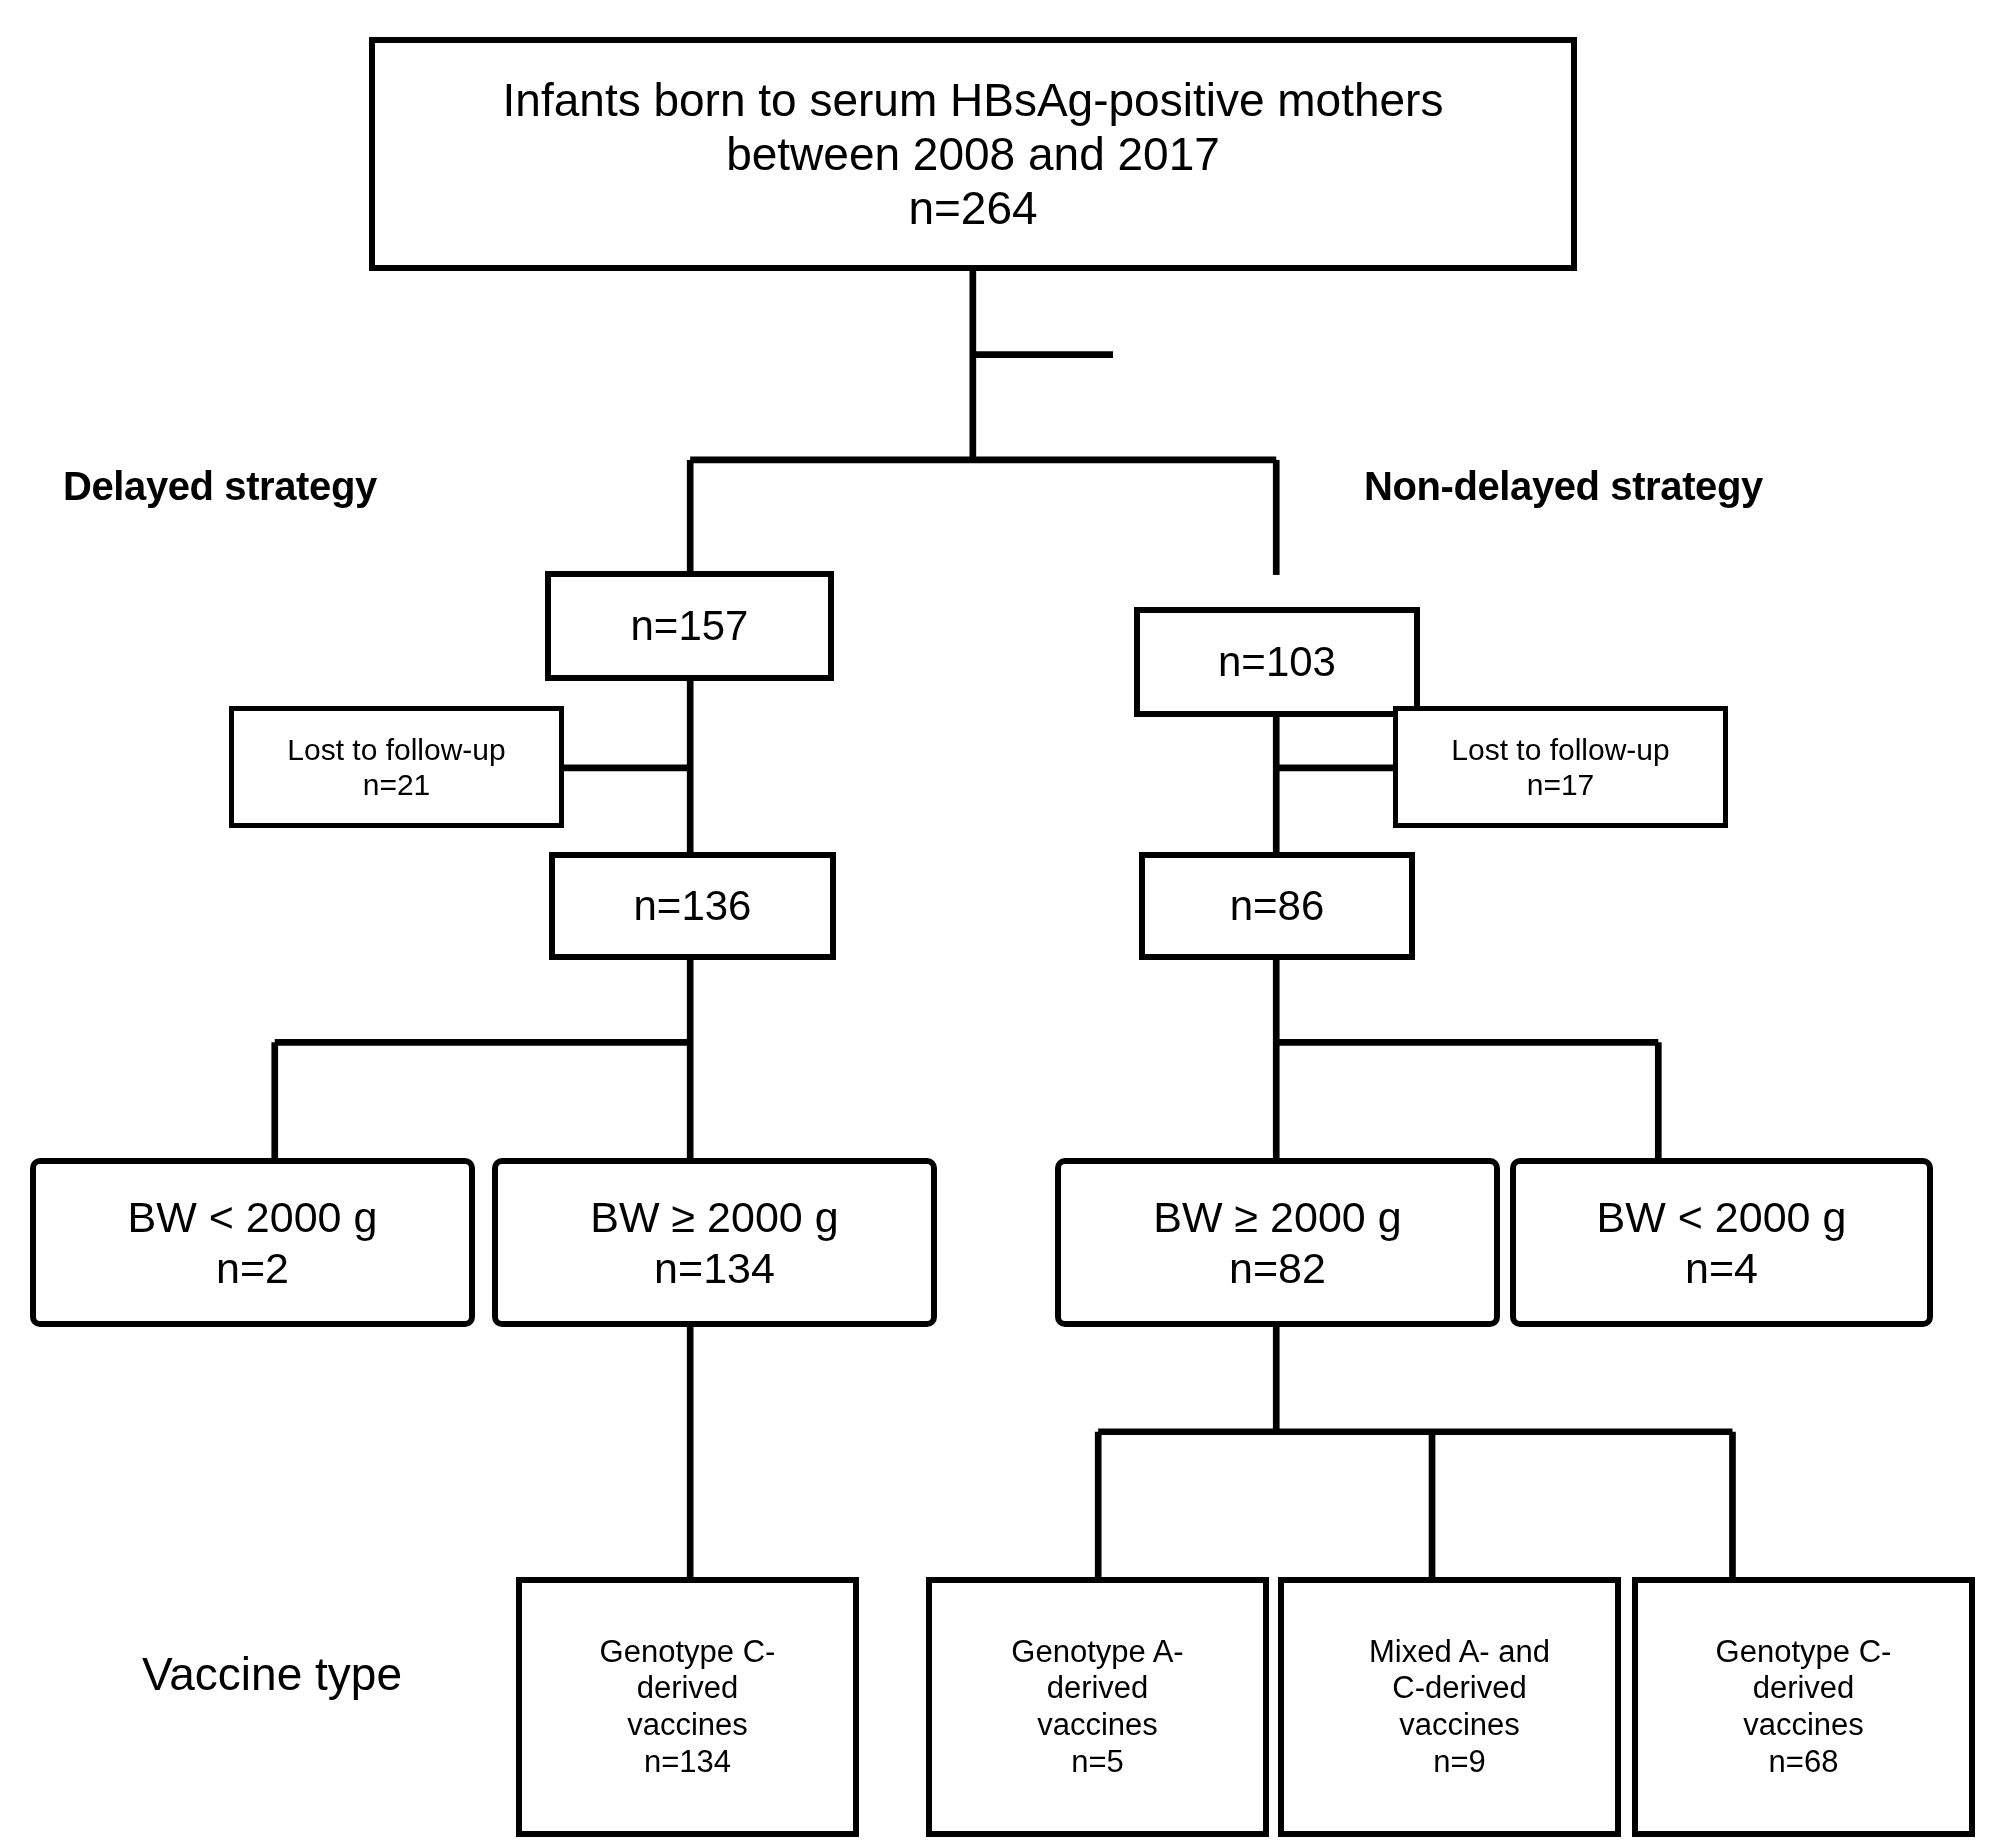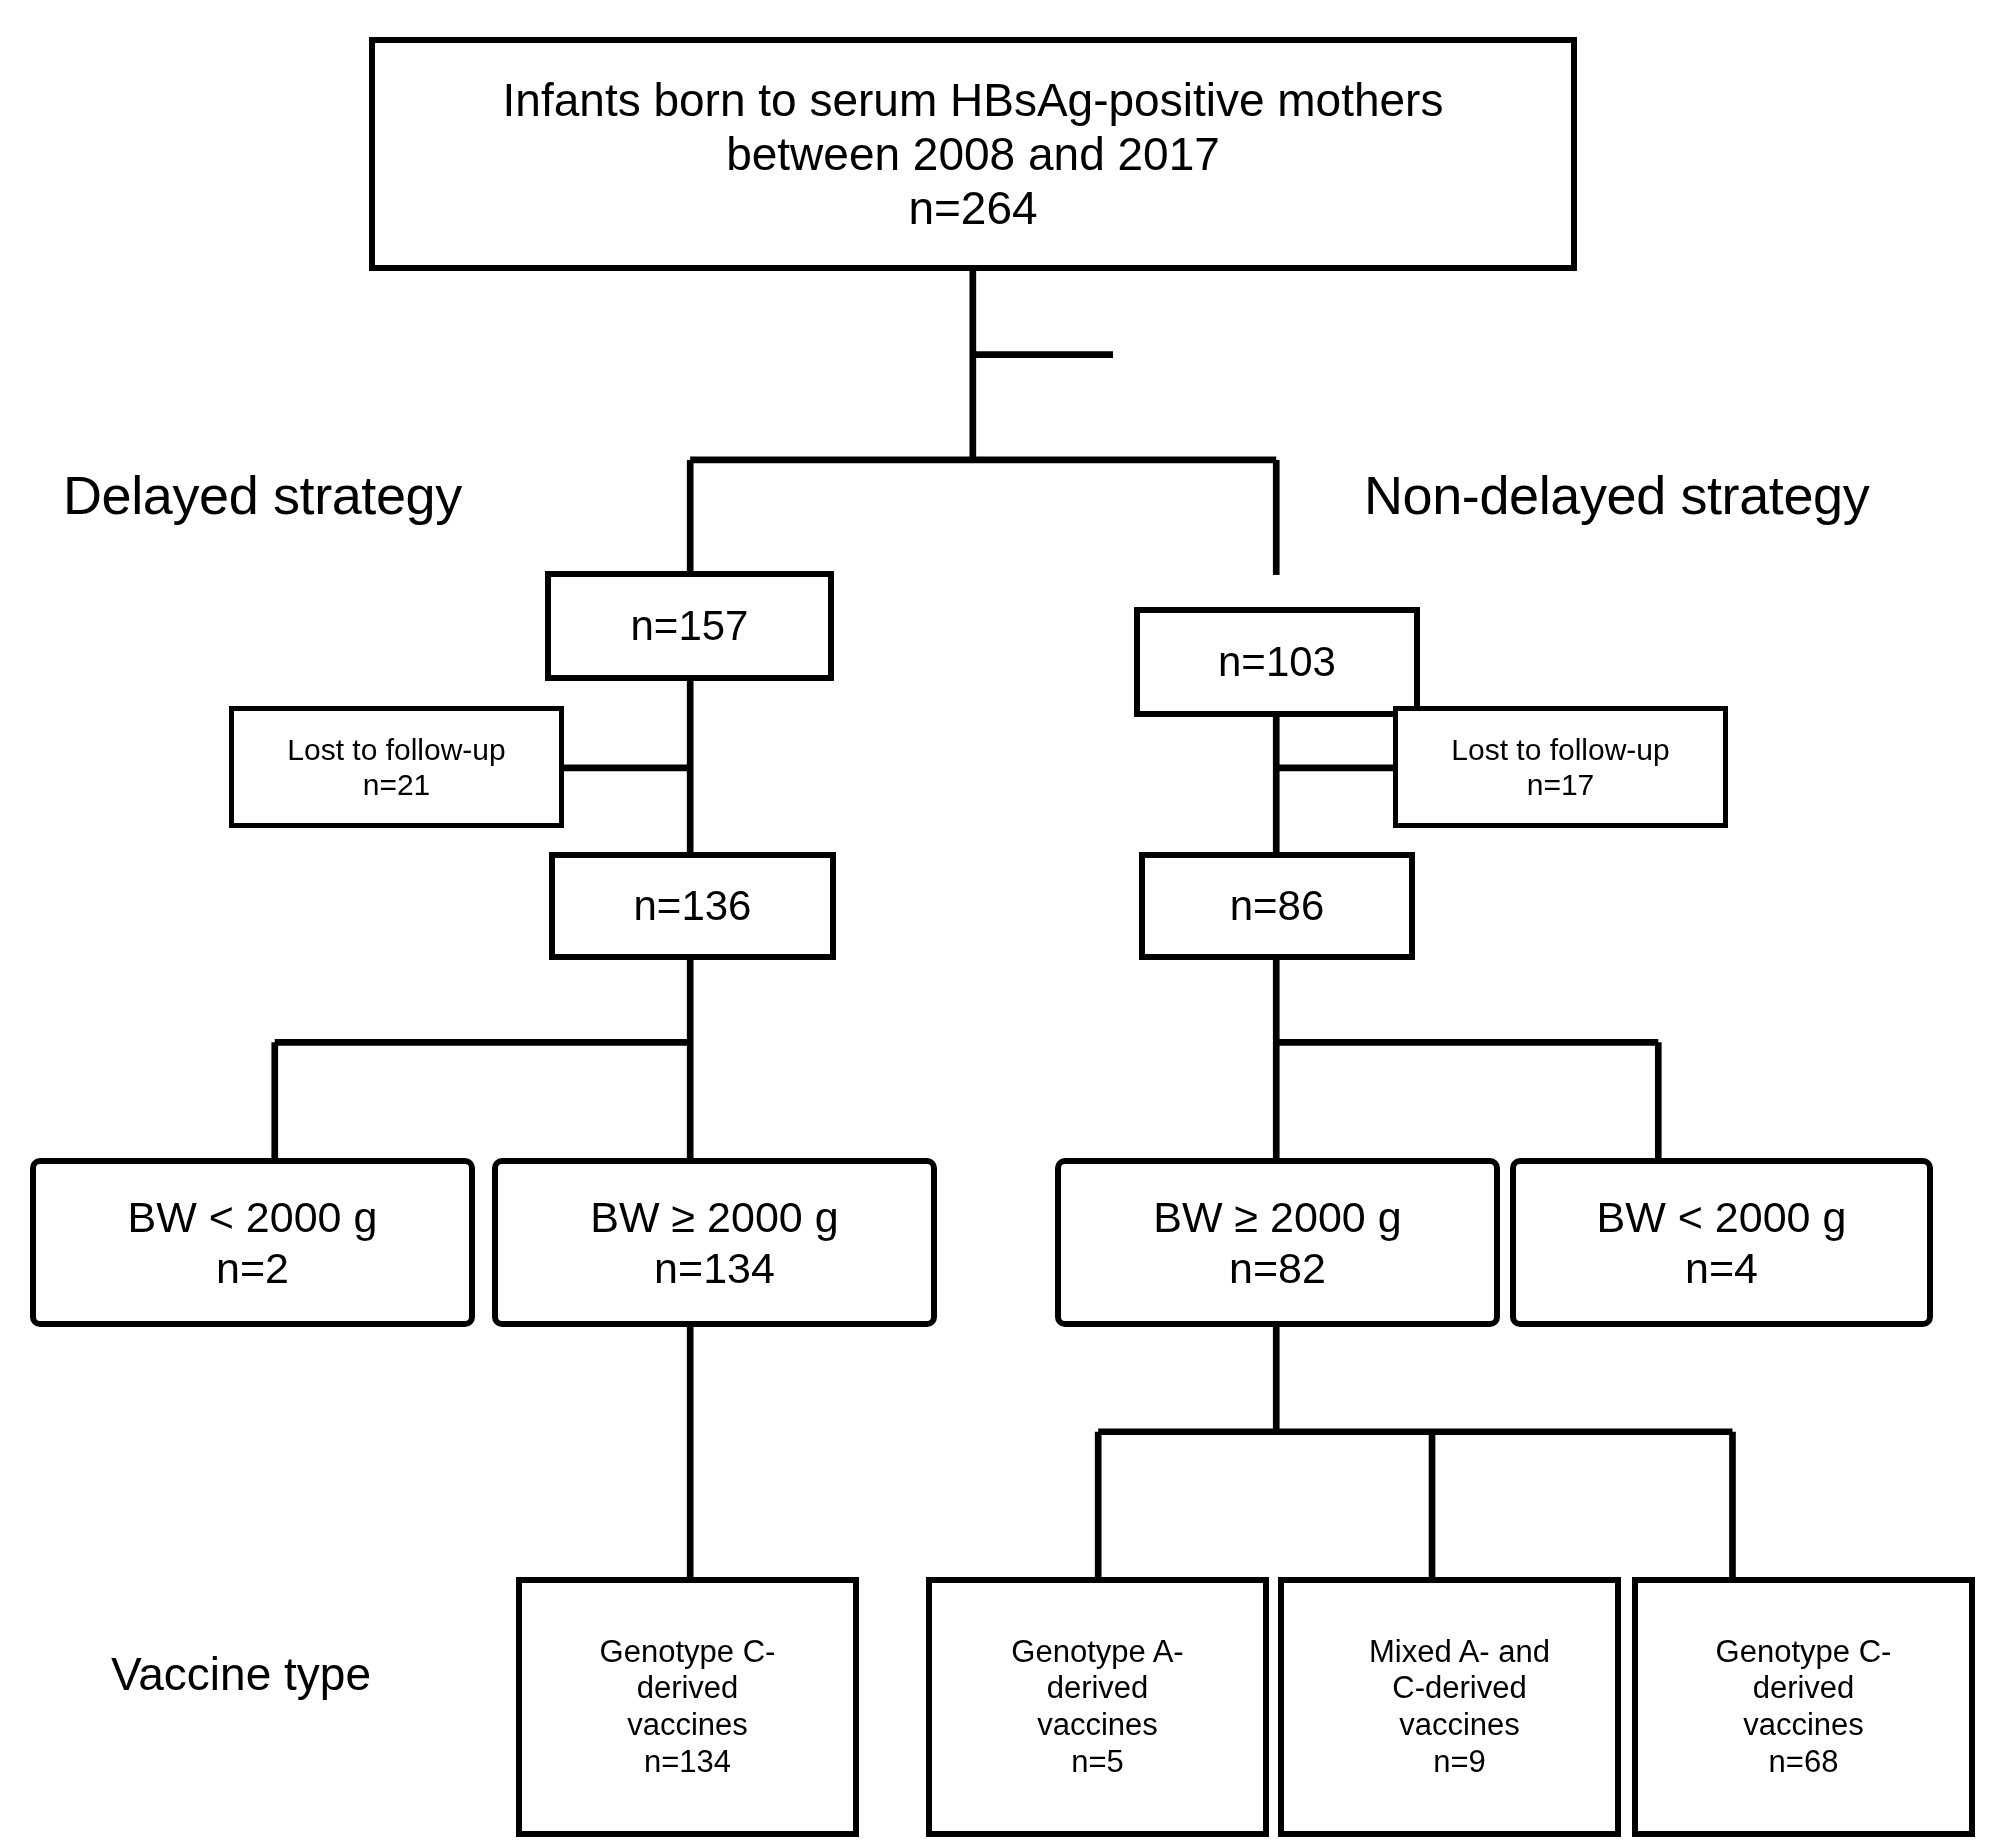--- a/index.html
+++ b/index.html
@@ -39,27 +39,28 @@
     line-height: 1.18;
   }
   .node.thin { border-width: 5.2px; }
   .node .ln { display: block; white-space: pre; }
   .freelabel {
     position: absolute;
     color: #000000;
     white-space: pre;
   }
   .bold-strategy {
-    font-weight: normal;
-    font-size: 54px;
+    font-weight: bold;
+    font-size: 40px;
     letter-spacing: -0.4px;
   }
   .vaccine-type-label {
     font-size: 46px;
     font-weight: normal;
+    margin-left: 31px;
   }
   .fs-root { font-size: 46px; }
   .fs-n   { font-size: 42px; }
   .fs-bw  { font-size: 43px; border-radius: 10px; }
   .fs-side{ font-size: 30px; }
   .fs-excl{ font-size: 30px; }
   .fs-vax { font-size: 31px; }
 </style>
 </head>
 <body>

